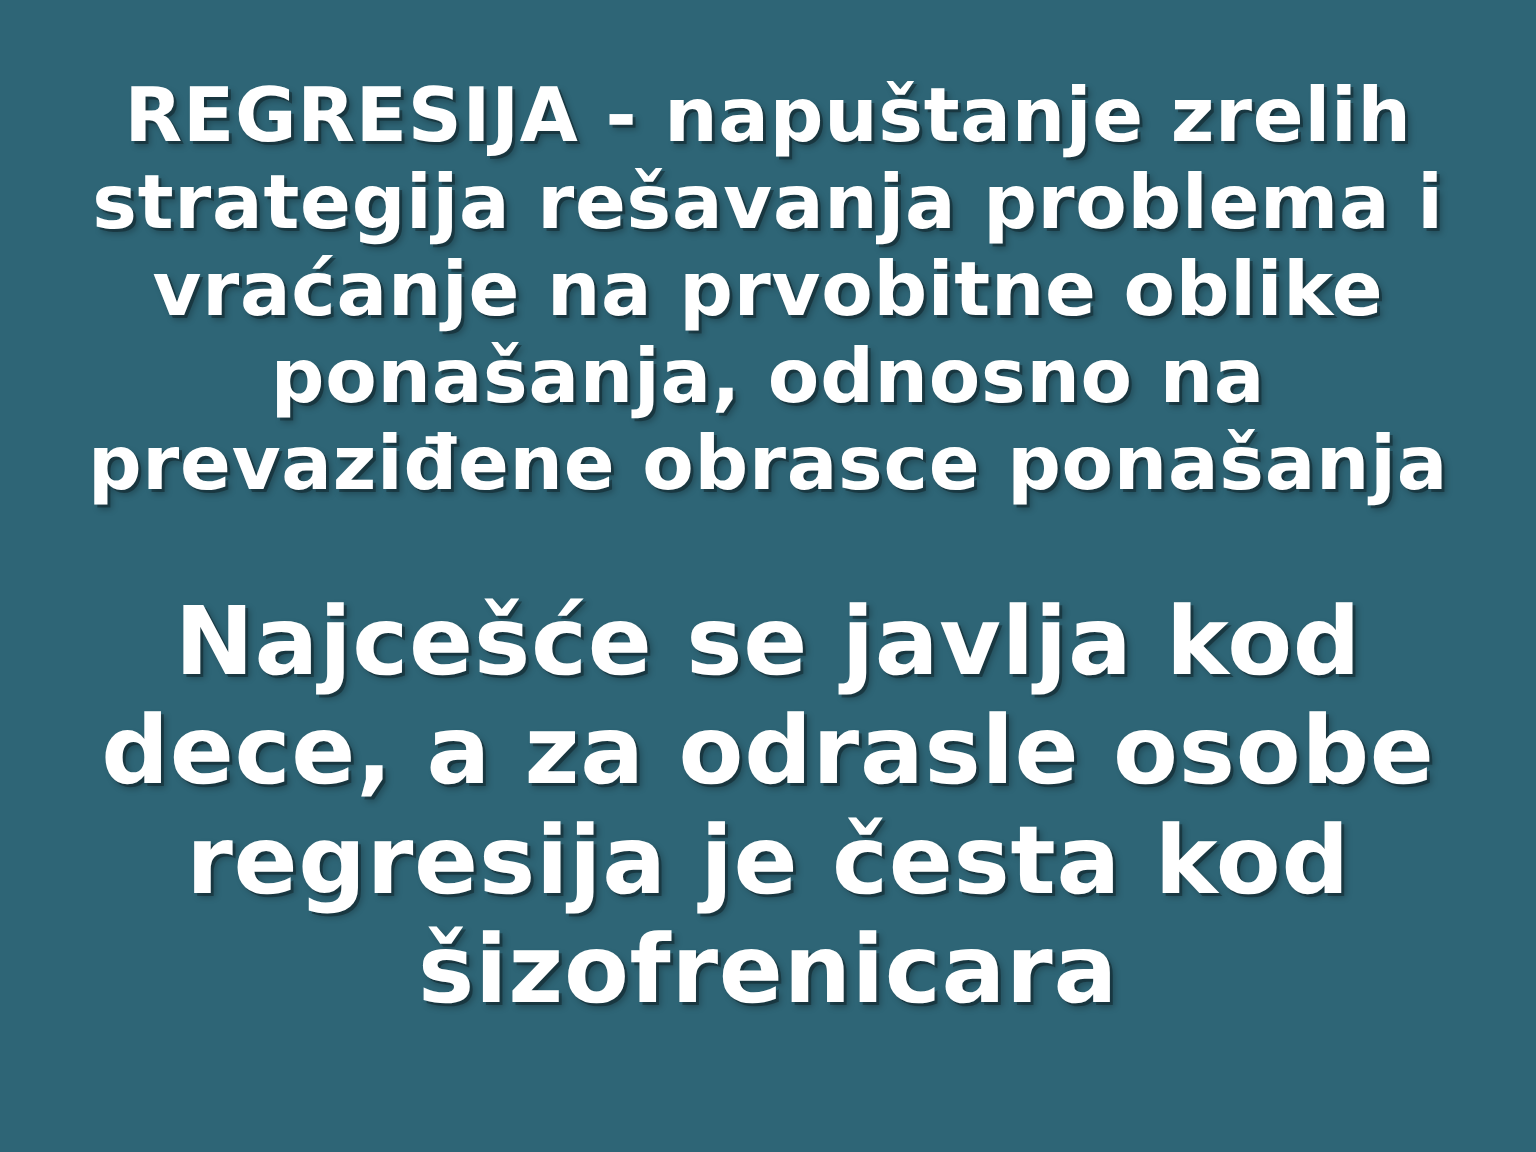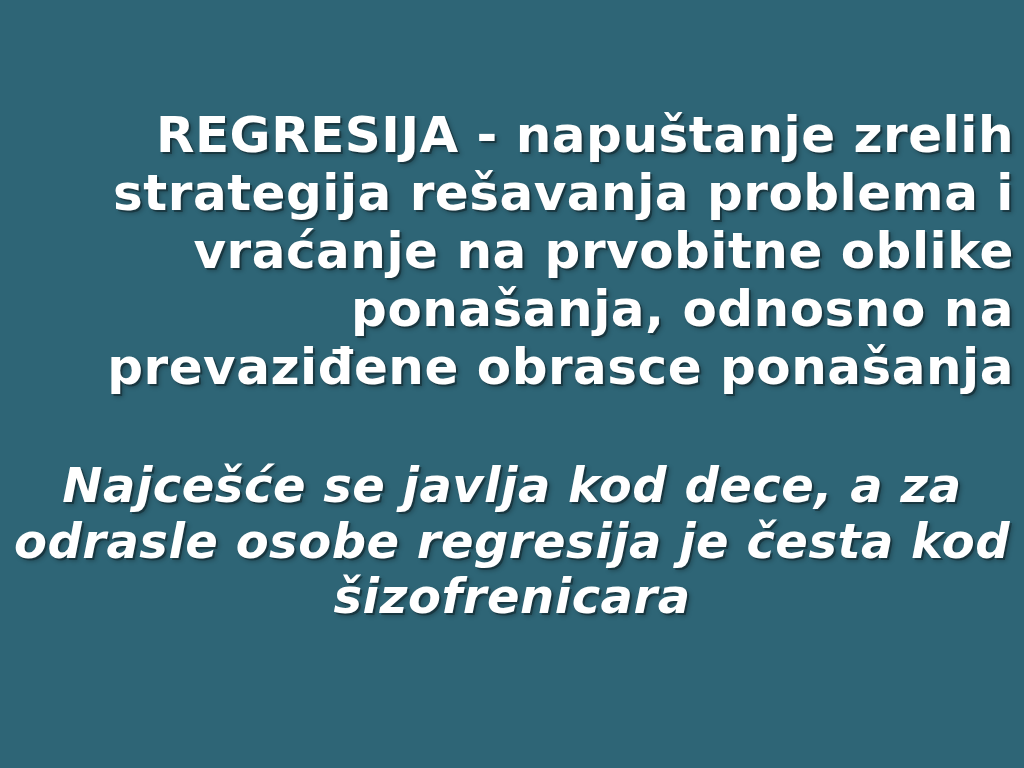--- a/index.html
+++ b/index.html
@@ -33,29 +33,27 @@
     line-height: 1.16;
     letter-spacing: 0.5px;
     text-shadow:
        2px 2px 0 rgba(0,0,0,0.30),
        3px 3px 4px rgba(0,0,0,0.25);
     word-wrap: break-word;
   }
   .block-1 {
     font-size: 50px;
     margin-top: 18px;
-    text-align: right;
   }
   .spacer {
     height: 62px;
   }
   .block-2 {
-    font-size: 48px;
+    font-size: 63px;
     margin-bottom: 45px;
-    font-style: italic;
   }
 </style>
 </head>
 <body>
 
 <div class="slide">
   <div class="block block-1">REGRESIJA - napuštanje zrelih strategija rešavanja problema i vraćanje na prvobitne oblike ponašanja, odnosno na prevaziđene obrasce ponašanja</div>
   <div class="spacer"></div>
   <div class="block block-2">Najcešće se javlja kod dece, a za odrasle osobe regresija je česta kod šizofrenicara</div>
 </div>

